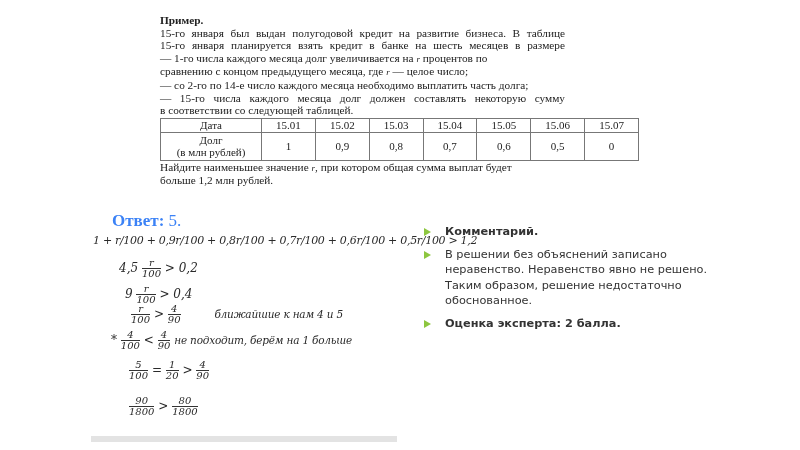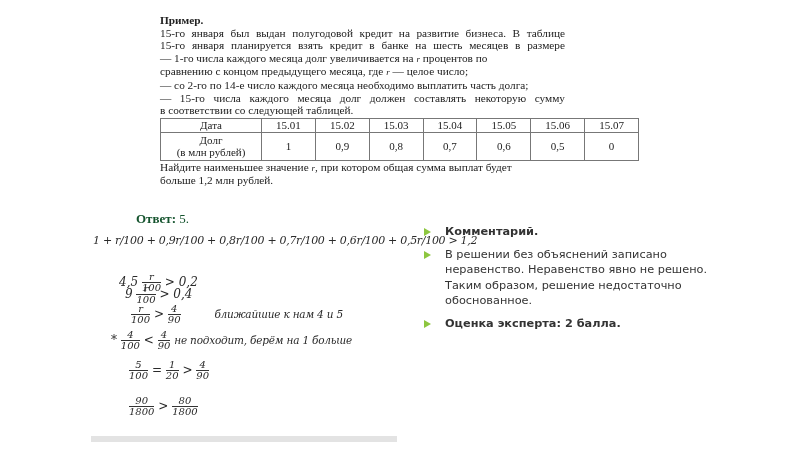--- a/index.html
+++ b/index.html
@@ -17,22 +17,22 @@
   .scan i.var { font-style: italic; font-size: 9px; }
   .scan b { font-weight: normal; }
   table.debt {
     border-collapse: collapse; width: 479px; margin-top: 1px;
     font-family: "Liberation Serif", serif; font-size: 11px; color: #222;
   }
   table.debt td { border: 1px solid #777; text-align: center; padding: 0 2px; height: 13px; }
   table.debt tr.r2 td { height: 27px; line-height: 12px; }
   table.debt td.head { width: 96px; }
   .answer {
-    position: absolute; left: 136px; top: 211px;
-    font-family: "Liberation Serif", serif; font-size: 13px; color: #14532d;
+    position: absolute; left: 112px; top: 211px;
+    font-family: "Liberation Serif", serif; font-size: 17px; color: #3b82f6;
   }
   .answer b { font-weight: bold; }
   .hand {
     position: absolute; left: 91px; top: 228px; width: 306px; height: 205px;
     font-family: "DejaVu Serif", serif; font-style: italic; color: #2a2a2a;
   }
   .hand .hl { position: absolute; white-space: nowrap; font-size: 12px; }
   .hand .frac { display: inline-block; vertical-align: middle; text-align: center; font-size: 10px; line-height: 10px; }
   .hand .frac .n { display: block; border-bottom: 1px solid #333; padding: 0 1px; }
   .hand .frac .d { display: block; font-size: 10px; }
@@ -103,21 +103,21 @@
 </div>
 
 <div class="answer">
   <b>Ответ:</b>
   <span>5.</span>
 </div>
 
 <div class="hand">
   <div class="hl" style="left:2px; top:6px; font-size:11px; letter-spacing:-0.3px;">1 + r/100 + 0,9r/100 + 0,8r/100 + 0,7r/100 + 0,6r/100 + 0,5r/100 &gt; 1,2</div>
 
-  <div class="hl" style="left:28px; top:44px;">
+  <div class="hl" style="left:28px; top:30px;">
     <span>4,5</span>
     <span class="frac"><span class="n">r</span><span class="d">100</span></span>
     <span>&gt; 0,2</span>
   </div>
 
   <div class="hl" style="left:34px; top:56px;">
     <span>9</span>
     <span class="frac"><span class="n">r</span><span class="d">100</span></span>
     <span>&gt; 0,4</span>
   </div>

